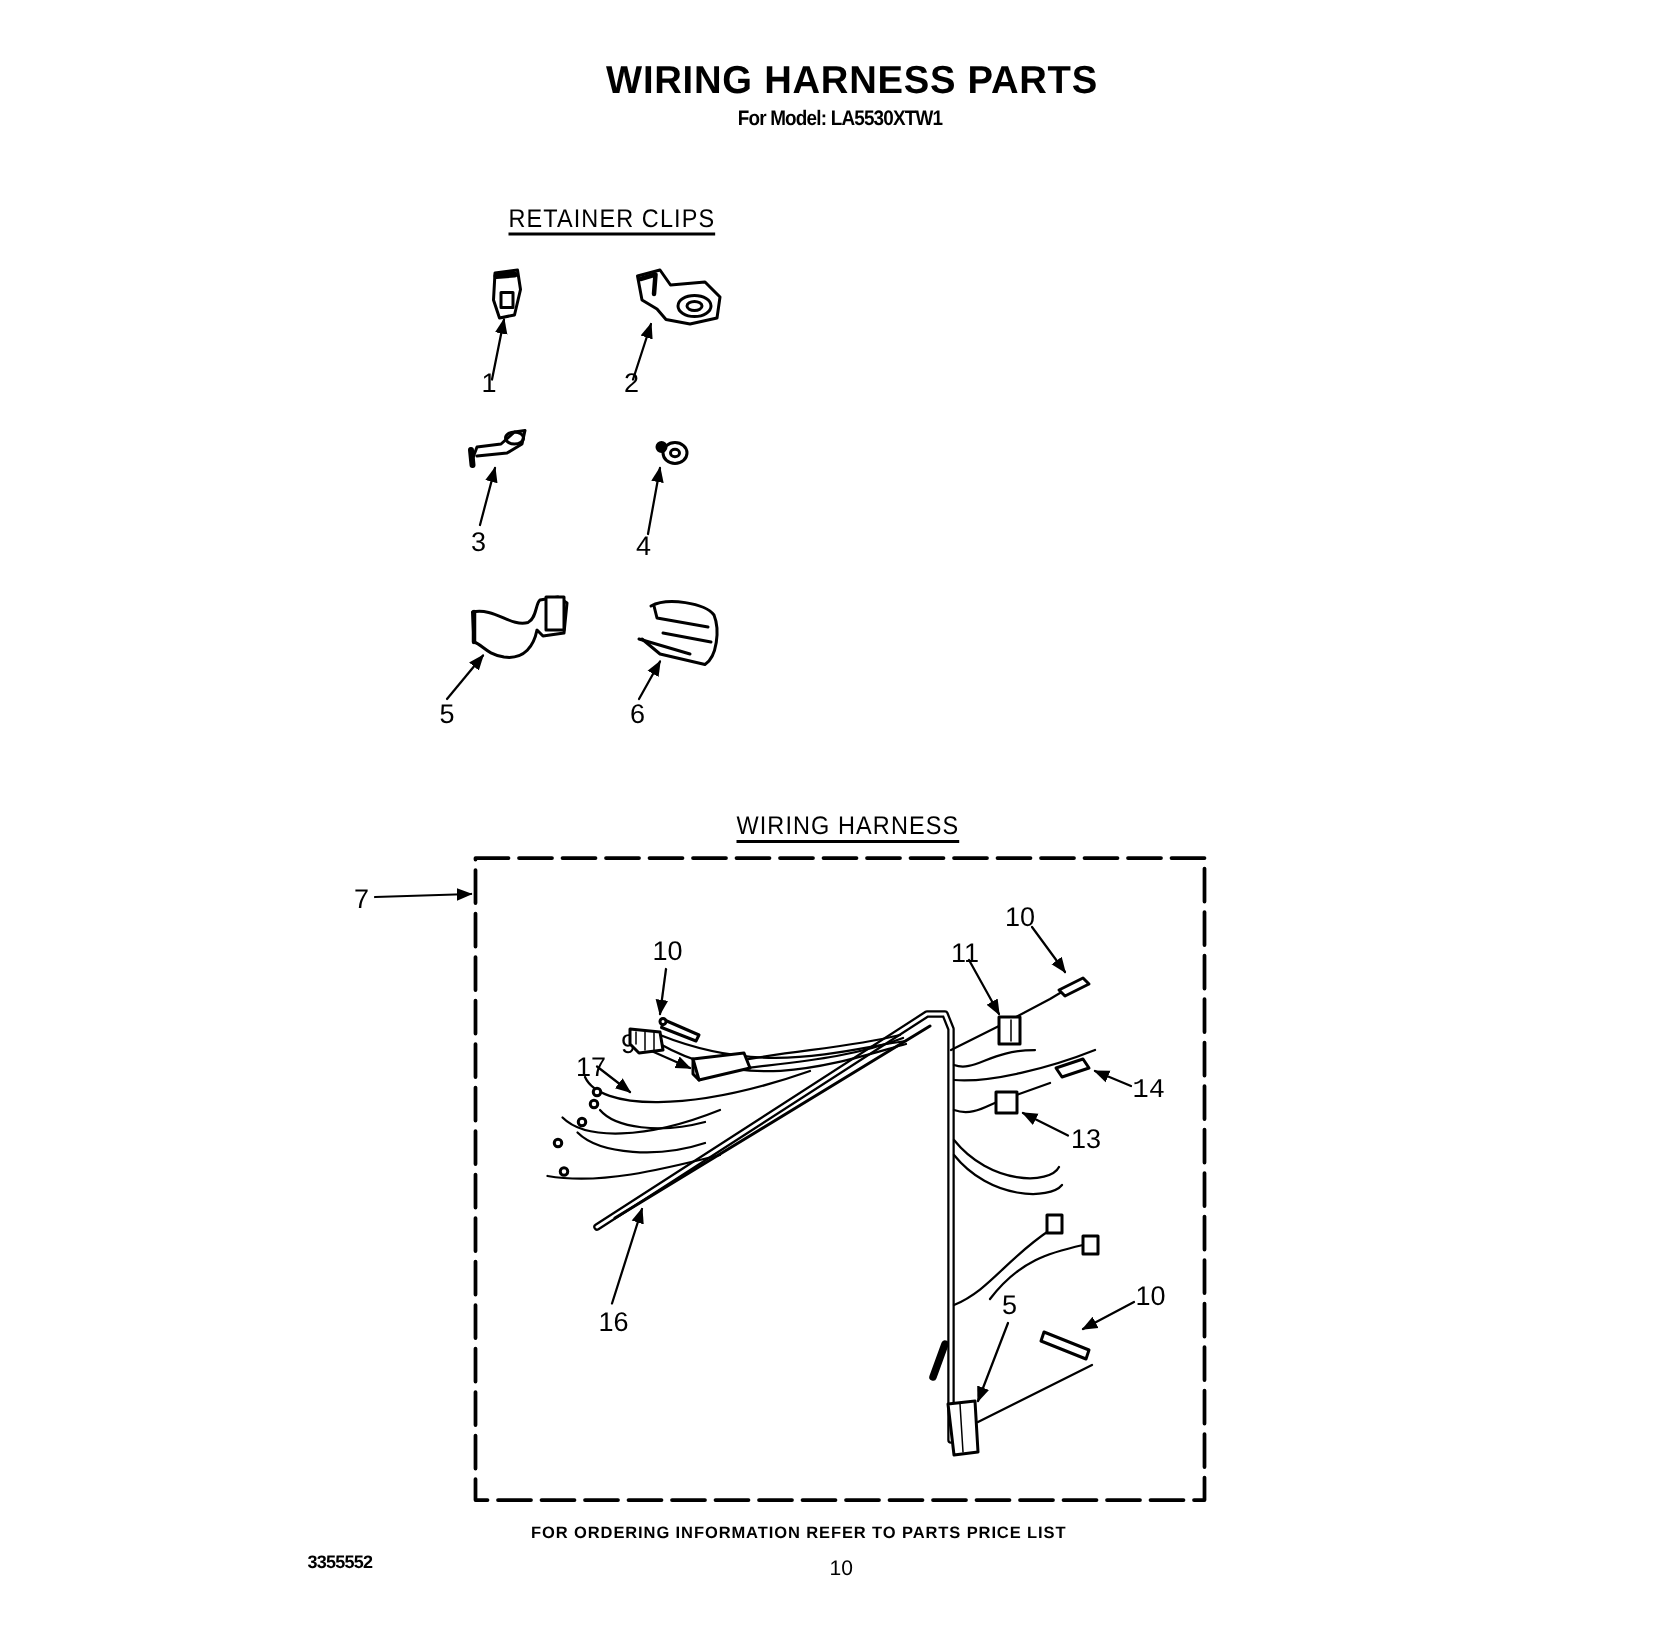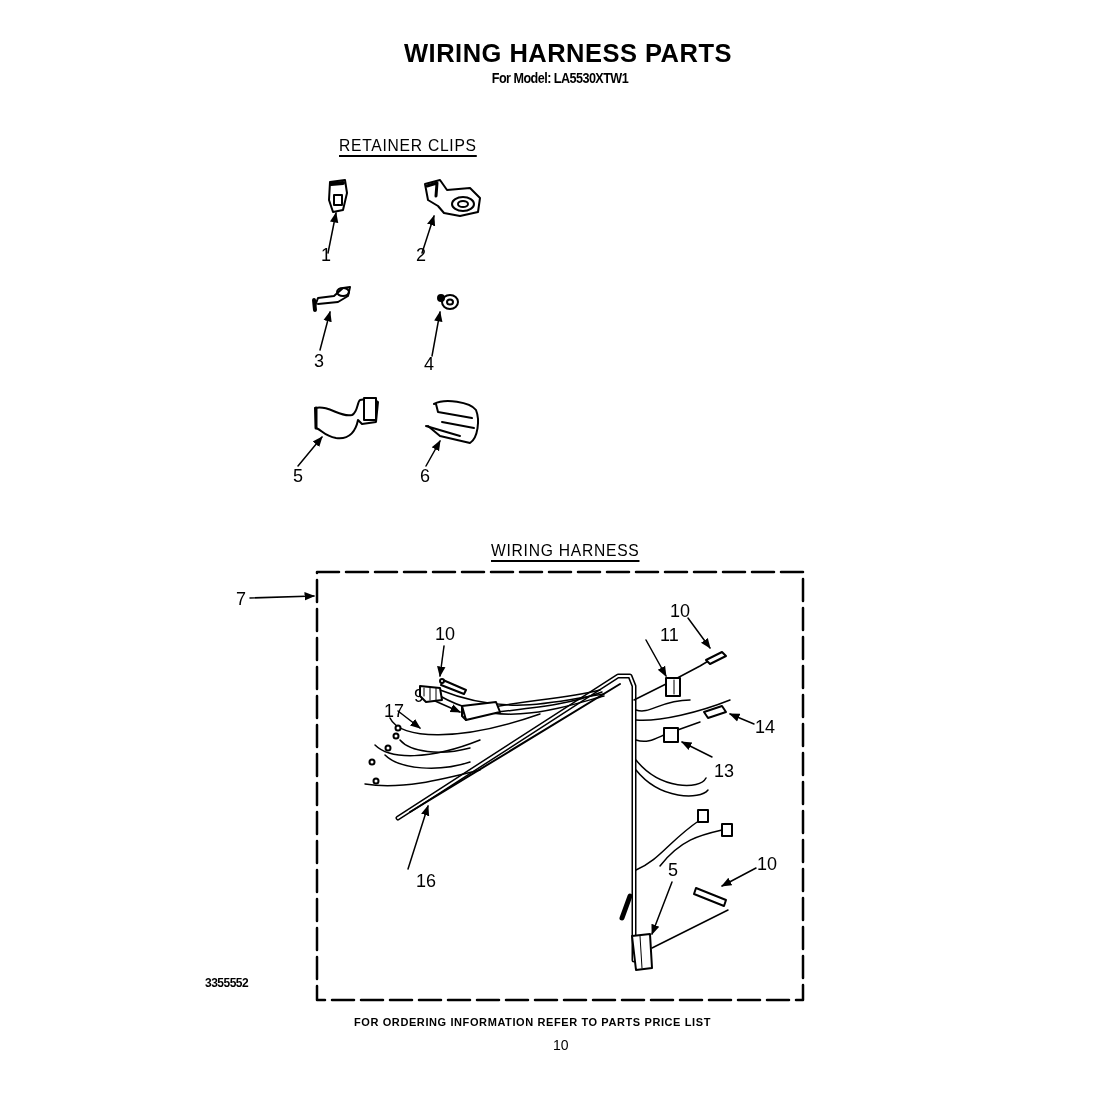--- a/index.html
+++ b/index.html
@@ -27,25 +27,25 @@
 <div class="abs callout" style="left:424px; top:355px;">4</div>
 <div class="abs callout" style="left:293px; top:467px;">5</div>
 <div class="abs callout" style="left:420px; top:467px;">6</div>
 
 <div class="abs section-title" style="left:491px; top:541px;">WIRING HARNESS</div>
 
 <div class="abs callout" style="left:236px; top:590px;">7</div>
 <div class="abs callout" style="left:435px; top:625px;">10</div>
 <div class="abs callout" style="left:414px; top:687px;">9</div>
 <div class="abs callout" style="left:384px; top:702px;">17</div>
-<div class="abs callout" style="left:660px; top:626px;">11</div>
+<div class="abs callout" style="left:634px; top:626px;">11</div>
 <div class="abs callout" style="left:670px; top:602px;">10</div>
-<div class="abs callout" style="left:755px; top:718px;">14</div>
-<div class="abs callout" style="left:714px; top:750px;margin-top:12px;">13</div>
-<div class="abs callout" style="left:416px; top:872px;">16</div>
+<div class="abs callout" style="left:755px; top:718px;font-family:Liberation Mono, monospace;">14</div>
+<div class="abs callout" style="left:714px; top:750px;">13</div>
+<div class="abs callout" style="left:399px; top:872px;">16</div>
 <div class="abs callout" style="left:668px; top:861px;">5</div>
 <div class="abs callout" style="left:757px; top:855px;">10</div>
 
 <svg class="art" width="1104" height="1093" viewBox="0 0 1104 1093">
   <defs>
     <marker id="ah" viewBox="0 0 10 10" refX="9" refY="5" markerWidth="7" markerHeight="7" orient="auto-start-reverse">
       <path d="M0,1 L10,5 L0,9 z" fill="#000"></path>
     </marker>
   </defs>
   <g stroke="#000" fill="none" stroke-width="2" stroke-linecap="round" stroke-linejoin="round">
@@ -186,13 +186,13 @@
     </g>
     <line x1="672" y1="882" x2="652" y2="934" stroke-width="1.5" marker-end="url(#ah)"></line>
     <line x1="652" y1="948" x2="728" y2="910" stroke-width="1.5"></line>
 
     <path d="M630,896 L622,918" stroke-width="5"></path>
   </g>
 </svg>
 
 <div class="abs footer-note" style="left:354px; top:1016px;">FOR ORDERING INFORMATION REFER TO PARTS PRICE LIST</div>
 <div class="abs" style="left:553px; top:1037px; font-size:14px;">10</div>
-<div class="abs small" style="left:205px; top:976px; letter-spacing:-0.5px;">3355552</div>
+<div class="abs small" style="left:205px; top:1034px; letter-spacing:-0.5px;">3355552</div>
 
 </body></html>

